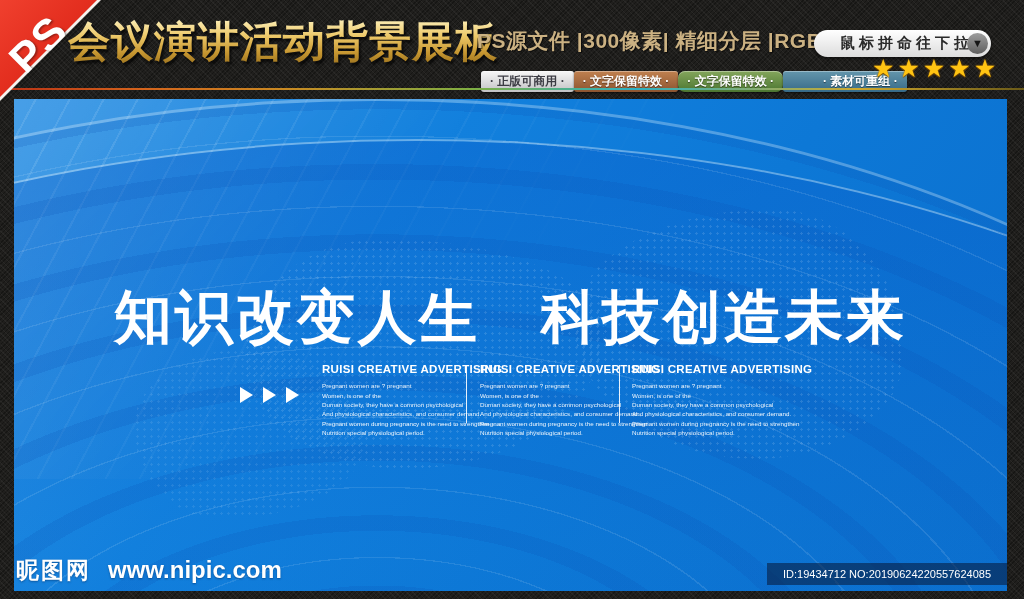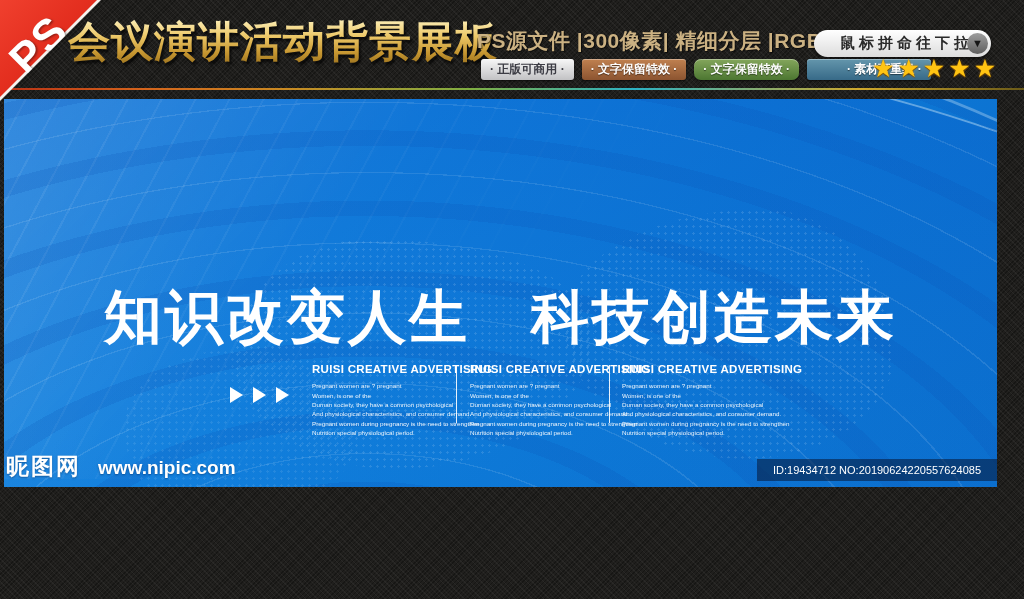--- a/index.html
+++ b/index.html
@@ -56,21 +56,21 @@
   .dropdown-pill .pill-label{
     color:#2b2b2b; font-size:15px; font-weight:bold; letter-spacing:4px;
     padding-left:8px;
   }
   .pill-circle{
     position:absolute; right:3px; top:3px; width:21px; height:21px; border-radius:50%;
     background:linear-gradient(180deg,#9d9d9d,#5f5f5f);
     display:flex; align-items:center; justify-content:center;
   }
   .pill-circle .tri{ color:#161616; font-size:11px; line-height:1; }
-  .badges{ position:absolute; left:481px; top:59px; display:flex; gap:8px; }
+  .badges{ position:absolute; left:481px; top:71px; display:flex; }
   .badge{
     height:21px; padding:0 9px; border-radius:3px;
     font-size:12px; font-weight:bold; line-height:21px; white-space:nowrap;
     box-shadow:0 1px 2px rgba(0,0,0,0.6), inset 0 1px 0 rgba(255,255,255,0.35);
     cursor:pointer;
   }
   .badge.silver{ background:linear-gradient(180deg,#f7f7f7,#c2c2c4); color:#3c3c44; }
   .badge.copper{ background:linear-gradient(180deg,#c08150,#8c5430); color:#fff; text-shadow:0 1px 1px rgba(0,0,0,0.5); }
   .badge.green { background:linear-gradient(180deg,#84a65c,#4c7631); color:#fff; text-shadow:0 1px 1px rgba(0,0,0,0.5);border-radius:7px; }
   .badge.teal  { background:linear-gradient(180deg,#6496ac,#376a88); color:#fff; text-shadow:0 1px 1px rgba(0,0,0,0.5);padding-left:40px; }
@@ -81,21 +81,21 @@
     white-space:nowrap;
   }
   .rainbow-line{
     position:absolute; left:0; top:88px; width:1024px; height:2px;
     background:linear-gradient(90deg,#b93015 0%, #d4641c 14%, #c98a22 28%, #7fae42 46%, #2cb2c4 62%, #cfa82c 84%, #6a5a18 100%);
     z-index:5;
   }
 
   
   .poster{
-    position:absolute; left:4px; top:99px; width:993px; height:388px;
+    position:absolute; left:14px; top:99px; width:993px; height:492px;
     background:linear-gradient(128deg,#2f92e4 0%, #1280dd 34%, #0d78d6 60%, #0b6ecd 100%);
     overflow:hidden;
   }
   .sheen-tl{
     position:absolute; left:-60px; top:-40px; width:720px; height:420px;
     background:
       repeating-linear-gradient(118deg, rgba(255,255,255,0.10) 0 2px, transparent 2px 30px),
       linear-gradient(118deg, rgba(255,255,255,0.14), transparent 60%);
     -webkit-mask-image:linear-gradient(135deg,#000 20%, transparent 72%);
     mask-image:linear-gradient(135deg,#000 20%, transparent 72%);
@@ -149,21 +149,21 @@
     background:rgba(255,255,255,0.9);
   }
   .col-divider.d1{ left:452px; } .col-divider.d2{ left:605px; }
 
   .watermark{
     position:absolute; left:2px; bottom:5px;
     color:#fff; white-space:nowrap; display:flex; align-items:baseline; gap:17px;
     text-shadow:0 1px 2px rgba(0,40,90,0.5);
   }
   .watermark .wm-cn{ font-size:23px; font-weight:bold; letter-spacing:2px; }
-  .watermark .wm-url{ font-size:19px; font-weight:bold; }
+  .watermark .wm-url{ font-size:24px; font-weight:bold; }
   .id-bar{
     position:absolute; right:0; bottom:6px; height:22px;
     background:rgba(8,22,52,0.55);
     color:#fff; font-size:11px; line-height:22px; padding:0 16px;
     white-space:nowrap;
   }
 </style>
 </head>
 <body>
 

